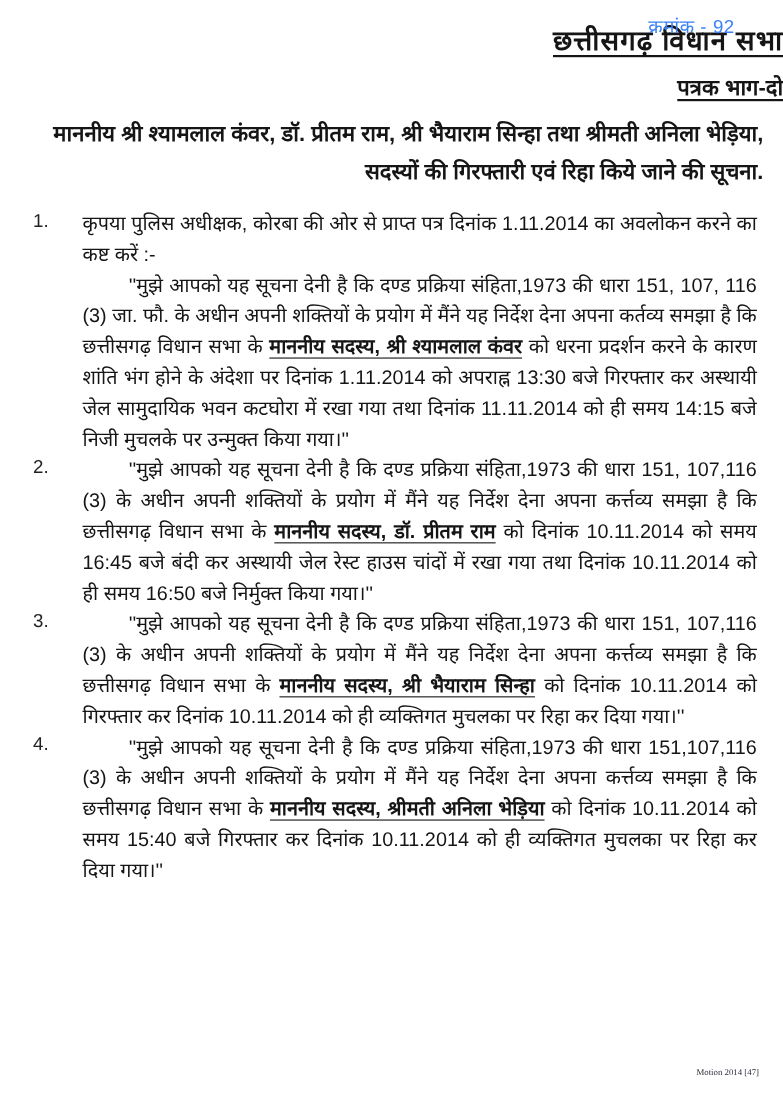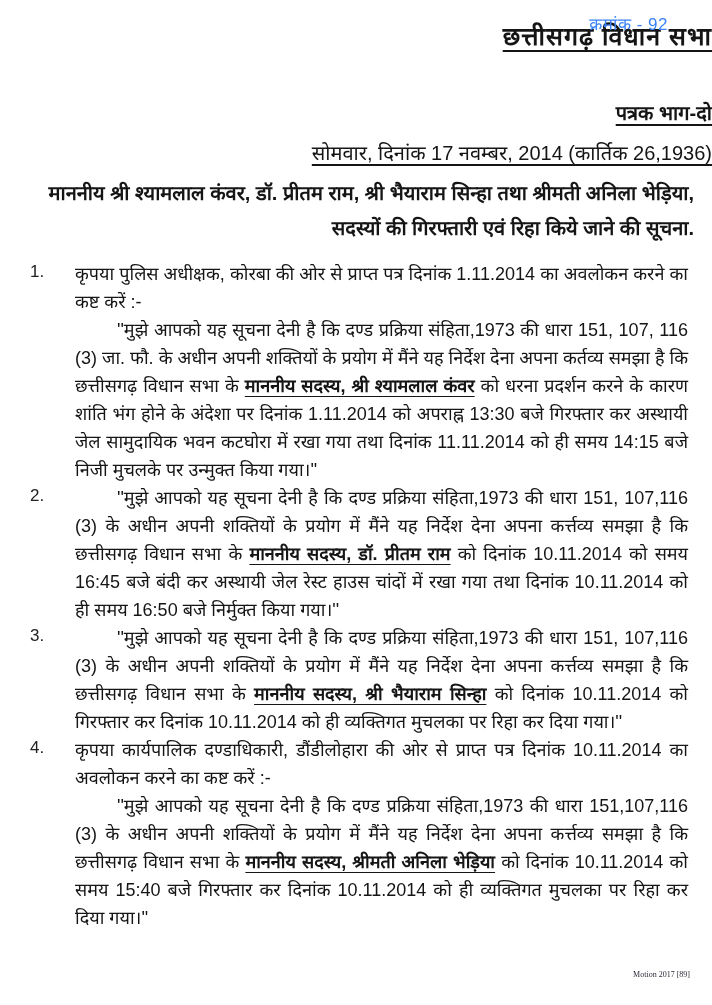--- a/index.html
+++ b/index.html
@@ -39,21 +39,20 @@
     letter-spacing: 1px;
     margin: 0 0 13px 0;
   }
   .subtitle-row { margin: 0 0 13px 0; }
   .subtitle {
     display: inline-block;
     font-size: 20px;
     font-weight: 600;
     text-decoration: underline;
     text-underline-offset: 4px;
-    margin-top: 34px;
   }
   .date-row { margin: 0 0 10px 0; }
   .date-line {
     display: inline-block;
     font-size: 20px;
     font-weight: 500;
     text-decoration: underline;
     text-underline-offset: 4px;
   }
   .subject {
@@ -104,23 +103,20 @@
 
 <div class="page">
 
   <div class="serial">क्रमांक - 92</div>
 
   <div class="header">
     <h1 class="title">छत्तीसगढ़ विधान सभा</h1>
     <div class="subtitle-row">
       <span class="subtitle">पत्रक भाग-दो</span>
     </div>
-    <div class="date-row">
-      <span class="date-line">सोमवार, दिनांक 17 नवम्बर, 2014 (कार्तिक 26,1936)</span>
-    </div>
     <div class="subject">माननीय श्री श्यामलाल कंवर, डॉ. प्रीतम राम, श्री भैयाराम सिन्हा तथा श्रीमती अनिला भेड़िया, सदस्यों की गिरफ्तारी एवं रिहा किये जाने की सूचना.</div>
   </div>
 
   <div class="content">
 
     <div class="para">
       <div class="num">1.</div>
       <div class="ptext">
         <p class="lead"><span>कृपया </span><span class="b">पुलिस अधीक्षक, कोरबा</span><span> की ओर से प्राप्त पत्र दिनांक 1.11.2014 का अवलोकन करने का कष्ट करें :-</span></p>
         <p class="quote"><span>''मुझे आपको यह सूचना देनी है कि दण्ड प्रक्रिया संहिता,1973 की धारा 151, 107, 116 (3) जा. फौ.  के अधीन अपनी शक्तियों के प्रयोग में मैंने यह निर्देश देना अपना कर्तव्य समझा है कि छत्तीसगढ़ विधान सभा के </span><span class="bu">माननीय सदस्य, श्री श्यामलाल कंवर</span><span> को धरना प्रदर्शन करने के कारण शांति भंग होने के अंदेशा पर दिनांक 1.11.2014 को अपराह्न 13:30 बजे गिरफ्तार कर अस्थायी जेल सामुदायिक भवन कटघोरा में रखा गया तथा दिनांक 11.11.2014 को ही समय 14:15 बजे निजी मुचलके पर उन्मुक्त किया गया।''</span></p>
@@ -137,22 +133,21 @@
     <div class="para">
       <div class="num">3.</div>
       <div class="ptext">
         <p class="quote"><span>''मुझे आपको यह सूचना देनी है कि दण्ड प्रक्रिया संहिता,1973  की धारा 151, 107,116 (3) के अधीन अपनी शक्तियों के प्रयोग में मैंने यह निर्देश देना अपना कर्त्तव्य समझा है कि छत्तीसगढ़ विधान सभा के </span><span class="bu">माननीय सदस्य, श्री भैयाराम सिन्हा</span><span> को  दिनांक 10.11.2014 को गिरफ्तार कर  दिनांक 10.11.2014 को ही व्यक्तिगत मुचलका पर रिहा कर दिया गया।''</span></p>
       </div>
     </div>
 
     <div class="para">
       <div class="num">4.</div>
       <div class="ptext">
-        <p class="lead"><span>कृपया </span><span class="b">कार्यपालिक दण्डाधिकारी, डौंडीलोहारा</span><span> की ओर से प्राप्त पत्र दिनांक 10.11.2014 का अवलोकन करने का कष्ट करें :-</span></p>
         <p class="quote"><span>''मुझे आपको यह सूचना देनी है कि दण्ड प्रक्रिया संहिता,1973  की धारा 151,107,116 (3) के अधीन अपनी शक्तियों के प्रयोग में मैंने यह निर्देश देना अपना कर्त्तव्य समझा है कि छत्तीसगढ़ विधान सभा के </span><span class="bu">माननीय सदस्य, श्रीमती अनिला भेड़िया</span><span> को दिनांक 10.11.2014 को समय 15:40 बजे गिरफ्तार कर  दिनांक 10.11.2014 को ही व्यक्तिगत मुचलका पर रिहा कर दिया गया।''</span></p>
       </div>
     </div>
 
   </div>
 
-  <div class="footer-note">Motion 2017 [89]</div>
+  <div class="footer-note">Motion 2014 [47]</div>
 
 </div>
 
 </body></html>

